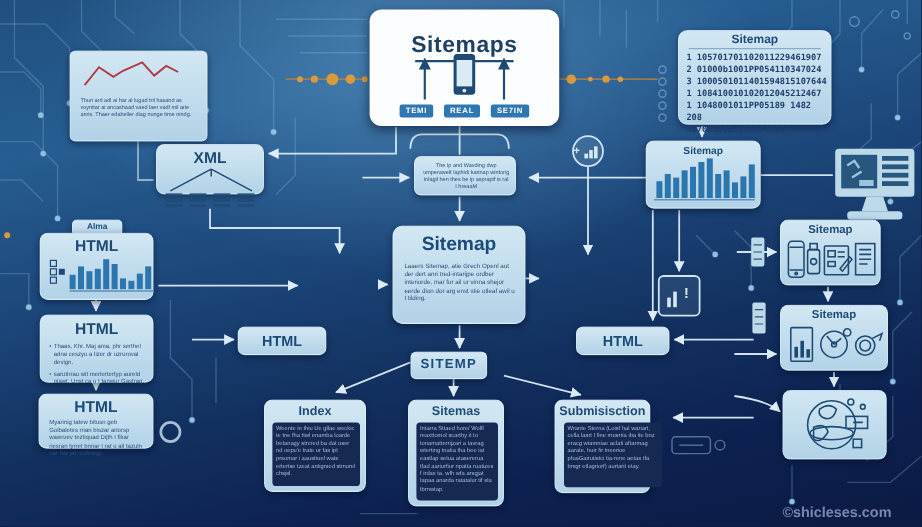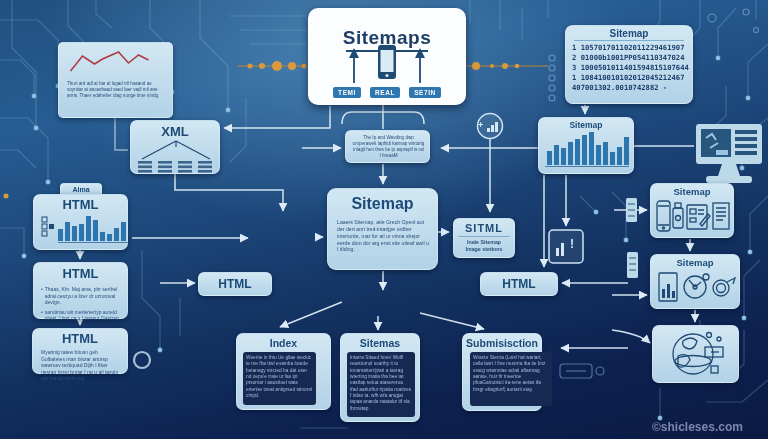--- a/index.html
+++ b/index.html
@@ -217,21 +217,21 @@
     </div>
   </div>
 
   <div class="box" style="left:58px;top:42px;width:115px;height:76px;border-radius:5px;">
     <svg width="103" height="28" style="position:absolute;left:6px;top:6px;" viewBox="0 0 100 28">
       <polyline fill="none" stroke="#b13a44" stroke-width="1.6" points="4,22 16,7 28,15 36,10 52,3 62,14 72,6 82,11"></polyline>
     </svg>
     <div class="tiny" style="position:absolute;left:8px;top:38px;width:99px;font-size:4.6px;">Thuri ard adl ai har al lugad tril hasand as voynitar ai ancashaad vaed laer vadl mil arie anris. Thaer edaheller diag nunge time nindg.</div>
   </div>
 
-  <div class="box" style="left:130px;top:120px;width:90px;height:54px;">
+  <div class="box" style="left:130px;top:120px;width:90px;height:42px;">
     <div class="title" style="font-size:13px;margin-top:3px;">XML</div>
     <svg width="84" height="34" style="position:absolute;left:3px;top:18px;">
       <g stroke="#1e4a74" stroke-width="1.2" fill="none">
         <path d="M42,2 L8,20 M42,2 L76,20 M42,2 V8"></path>
       </g>
       <g fill="#1e4a74" fill-opacity=".8">
         <rect x="4" y="22" width="14" height="2.6"></rect>
           <rect x="4" y="26.5" width="14" height="2.6"></rect>
           <rect x="4" y="31" width="14" height="2.6"></rect>
         <rect x="24" y="22" width="14" height="2.6"></rect>
@@ -297,36 +297,33 @@
 
   <div class="box" style="left:345px;top:130px;width:85px;height:33px;border-radius:6px;">
     <div class="tiny" style="position:absolute;left:6px;top:4px;width:73px;text-align:center;font-size:4.6px;">The Ip and Wavding dwp umperawelt laphidi karinap wintorig inlagil hen thes be ip asprapif is ral I hreaaM</div>
   </div>
 
   <div class="box" style="left:327px;top:188px;width:111px;height:82px;border-radius:9px;">
     <div class="title" style="font-size:16px;margin-top:6px;">Sitemap</div>
     <div class="tiny" style="position:absolute;left:9px;top:30px;width:93px;font-size:5.2px;">Laaers Sitemap, atie Grech Openl aut der dert anri tred-intarijpe ordber interiorde, mar fur ail ur vinna shejor eerde dion dor arg enst stie utleaf awil u I tilding.</div>
   </div>
 
-  <div class="box" style="left:453px;top:218px;width:62px;height:40px;border-radius:6px;">
-    <div class="title" style="font-size:11px;letter-spacing:1px;margin-top:3px;">SITML</div>
-    <div class="divider"></div>
-    <div class="tiny" style="text-align:center;font-size:5.3px;font-weight:bold;">Inale Sitemap</div>
-    <div class="tiny" style="text-align:center;font-size:5.3px;font-weight:bold;">Image stetions</div>
-  </div>
 
   <div class="box" style="left:198px;top:272px;width:74px;height:24px;border-radius:6px;">
     <div class="title" style="font-size:12px;line-height:22px;">HTML</div>
   </div>
   <div class="box" style="left:480px;top:272px;width:78px;height:24px;border-radius:6px;">
     <div class="title" style="font-size:12px;line-height:22px;">HTML</div>
   </div>
 
-
-  <div class="box" style="left:236px;top:333px;width:95px;height:77px;">
+  <div class="box" style="left:342px;top:293px;width:64px;height:23px;border-radius:5px;">
+    <div class="title" style="font-size:11px;letter-spacing:1px;line-height:21px;">SITEMP</div>
+  </div>
+
+  <div class="box" style="left:220px;top:333px;width:85px;height:77px;">
     <div class="title" style="font-size:10.5px;margin-top:3px;">Index</div>
     <div class="panel" style="left:6px;top:18px;width:73px;height:53px;padding:3px;">
       <div class="tiny">Weente in thiu Ue gllae weckic te tne fha ttwl enamba loarde betanagy strcred ba dat user nd oepu'e trate ur fas ipt prsomar i aausttuel wate ertertse tzeat antigrsed stmorel chsjsl.</div>
     </div>
   </div>
   <div class="box" style="left:340px;top:333px;width:80px;height:89px;">
     <div class="title" style="font-size:10.5px;margin-top:3px;">Sitemas</div>
     <div class="panel" style="left:6px;top:18px;width:68px;height:65px;padding:3px;">
       <div class="tiny">Intarra Sttaed hore/ Wolfl reaxttomol scarthy it to tonamatterrijzari a tavrag wterting tnatia tha bee iat eastlap setua atasererua tfad aariurfiur ripatta ruatizes f irdax ta. wfh wfa arsgjat tapaa anarda ratatalur tif sla tbrnwtap.</div>
     </div>
@@ -338,20 +335,21 @@
     </div>
   </div>
 
   <div class="box" style="left:565px;top:25px;width:128px;height:79px;border-radius:8px;">
     <div class="title" style="font-size:10px;margin-top:2px;border-bottom:1px solid #7fafd0;padding-bottom:1px;margin-left:8px;margin-right:8px;">Sitemap</div>
     <div class="mono" style="position:absolute;left:6px;top:17px;font-size:7.2px;font-weight:bold;color:#1c3f6c;line-height:1.38;">
       <div>1 105701701102011229461907</div>
       <div>2 01000b1001PP054110347024</div>
       <div>3 1000501011401594815107644</div>
       <div>1 108410010102012045212467</div>
+      <div>1 1048001011PP05189 1482 208</div>
       <div>  407001302.0010742882 -</div>
     </div>
   </div>
 
   <div class="box" style="left:538px;top:117px;width:96px;height:57px;">
     <div class="title" style="font-size:8.5px;margin-top:2px;">Sitemap</div>
     <div class="bars" style="left:8px;top:47px;height:0;transform:translateY(-100%);">
         <i style="height: 14px;"></i>
         <i style="height: 20px;"></i>
         <i style="height: 17px;"></i>

